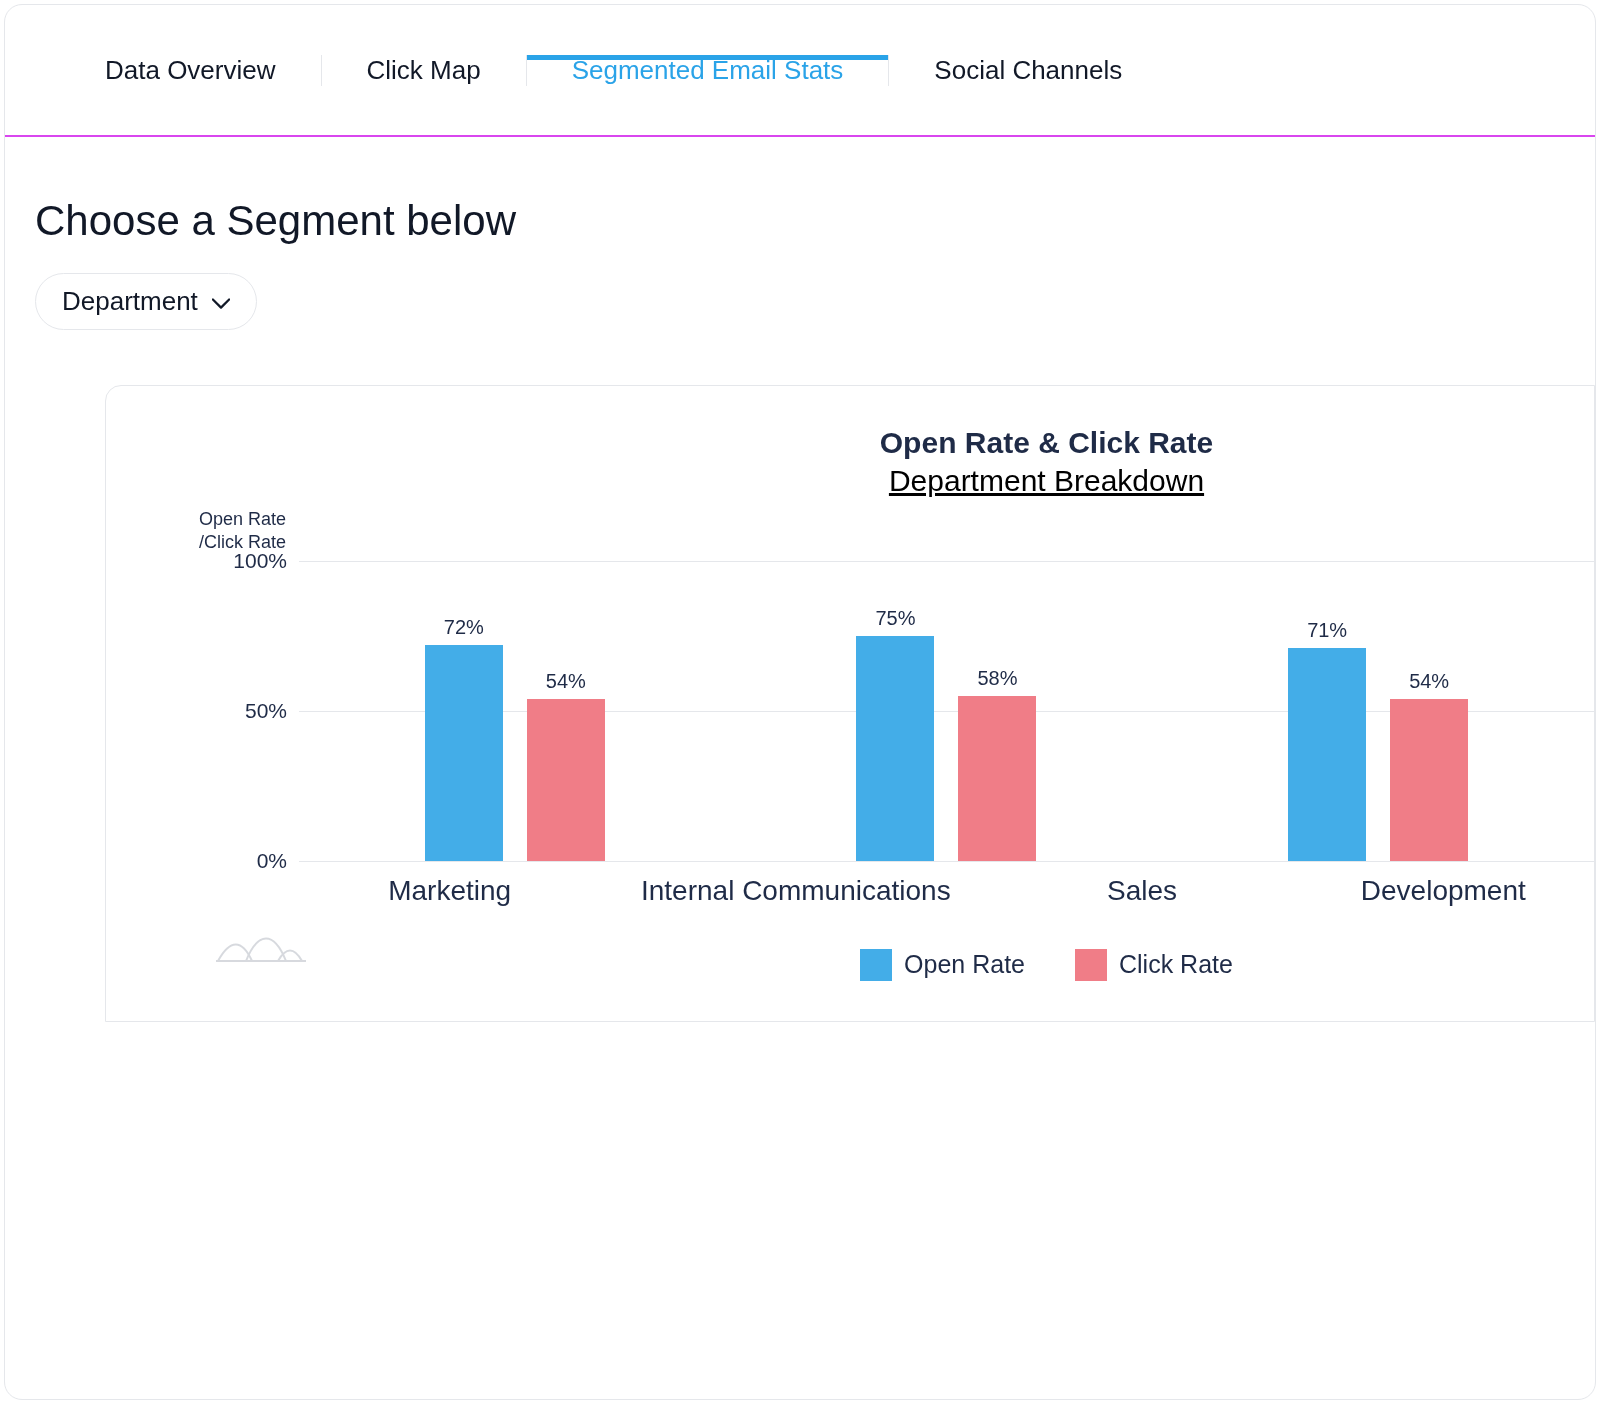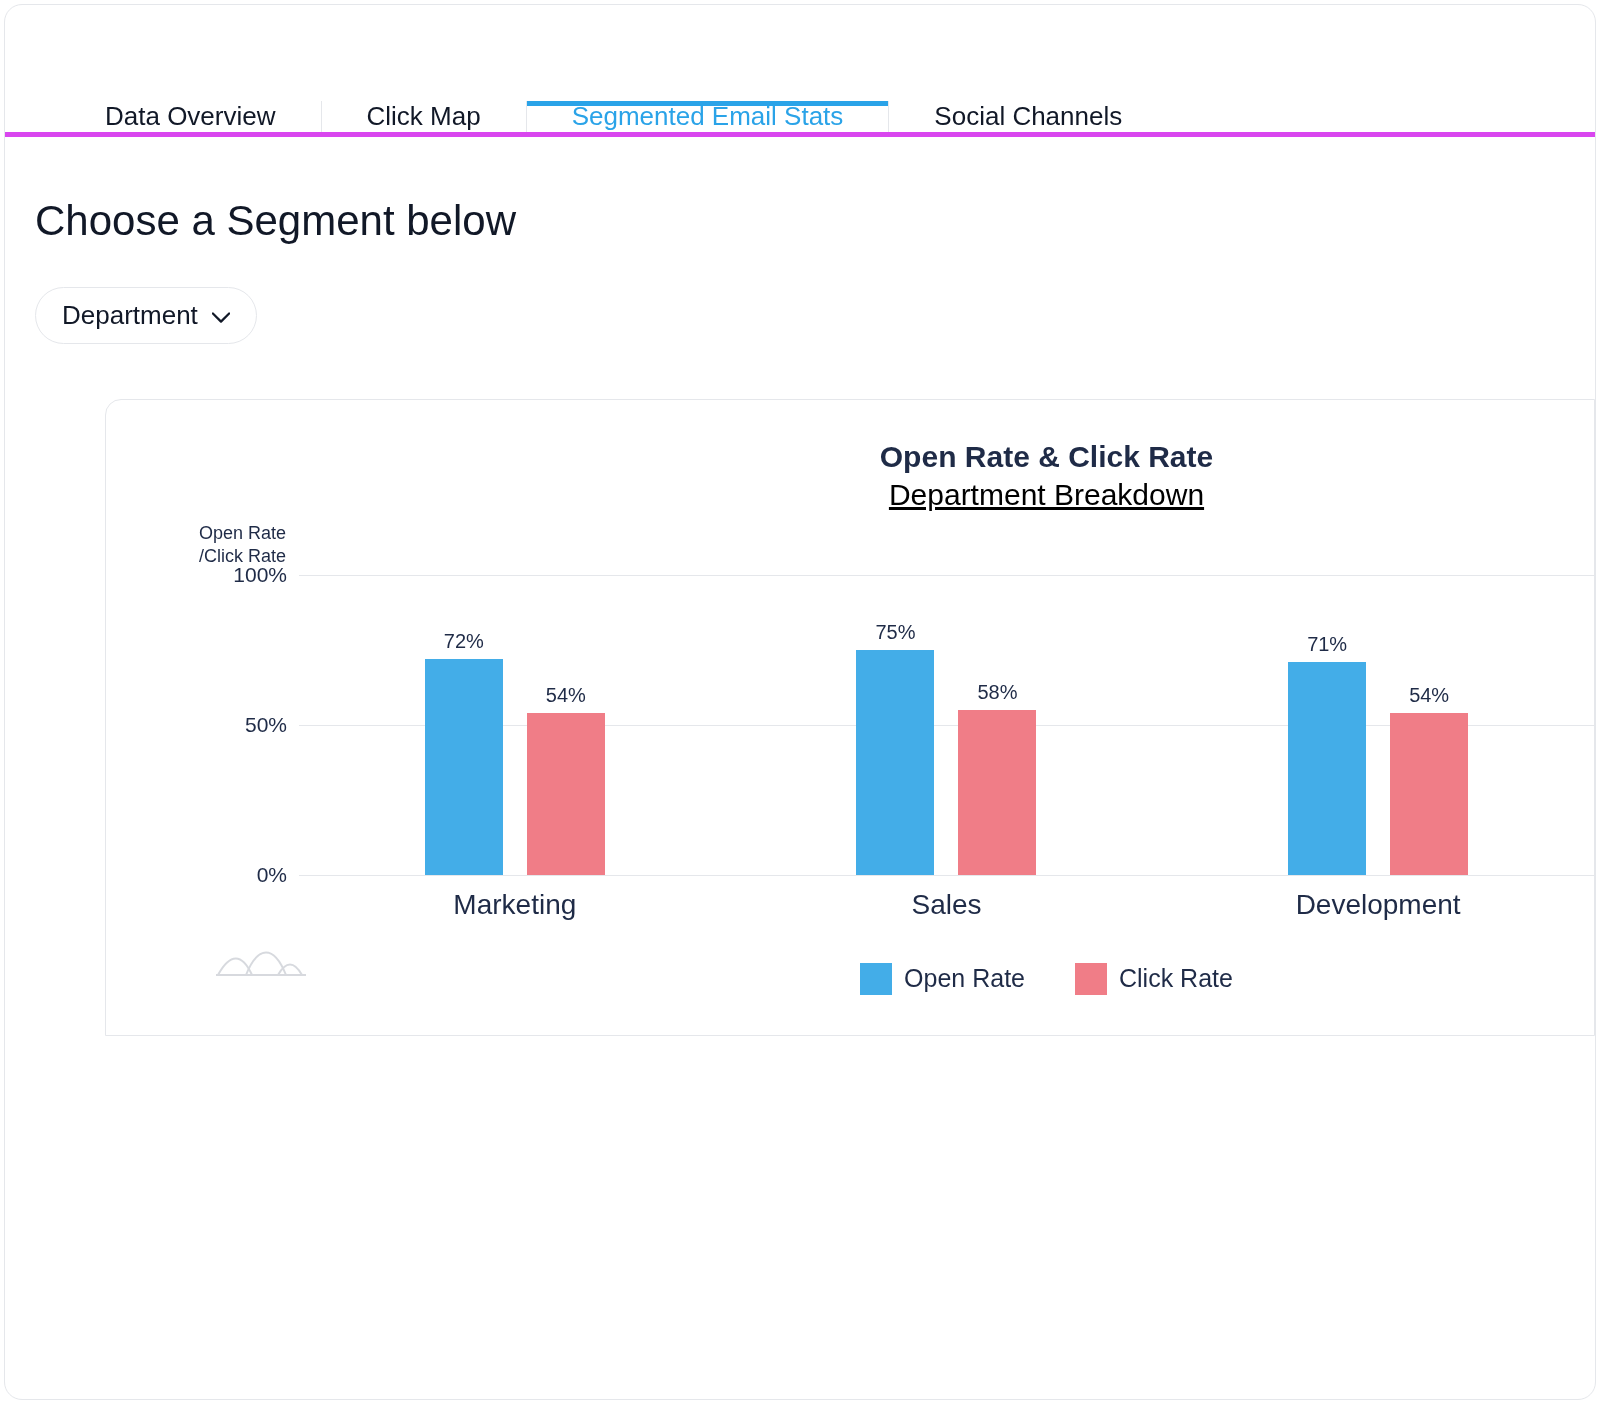--- a/index.html
+++ b/index.html
@@ -13,24 +13,24 @@
   .window {
     border: 1px solid #e5e7eb;
     border-radius: 18px;
     margin: 4px;
     height: 1396px;
     overflow: hidden;
     box-shadow: 0 0 0 0 rgba(0,0,0,0);
   }
   .tabs {
     display: flex;
-    border-bottom: 5px solid #d946ef;
+    border-bottom: 2px solid #d946ef;
     padding-left: 55px;
     height: 132px;
-    align-items: flex-end;
+    align-items: center;
   }
   .tab {
     display: flex;
     align-items: center;
     justify-content: center;
     font-size: 26px;
     color: #111827;
     border-right: 1px solid #e5e7eb;
     padding: 0 45px;
     cursor: pointer;
@@ -46,21 +46,21 @@
     height: 5px;
     background: #2aa3e8;
   }
   .content {
     padding: 60px 0 0 30px;
   }
   .heading {
     font-size: 42px;
     font-weight: 400;
     color: #111827;
-    margin-bottom: 42px;
+    margin-bottom: 28px;
   }
   .segment-picker {
     display: inline-flex;
     align-items: center;
     gap: 14px;
     border: 1px solid #e5e7eb;
     border-radius: 999px;
     padding: 12px 26px;
     font-size: 26px;
     color: #111827;
@@ -269,20 +269,21 @@
                   <div class="bar click" style="height: 162px; background: rgb(240, 125, 135);"></div>
                 </div>
               </div>
             </div>
         </div>
       </div>
 
       <div class="xaxis">
         <div class="xcats" id="x-cats">
             <div class="xcat">Marketing</div>
+            <div class="xcat">Internal Communications</div>
             <div class="xcat">Sales</div>
             <div class="xcat">Development</div>
           </div>
       </div>
 
       <div class="legend">
         <div class="legend-item">
           <span class="swatch open"></span>
           <span>Open Rate</span>
         </div>

